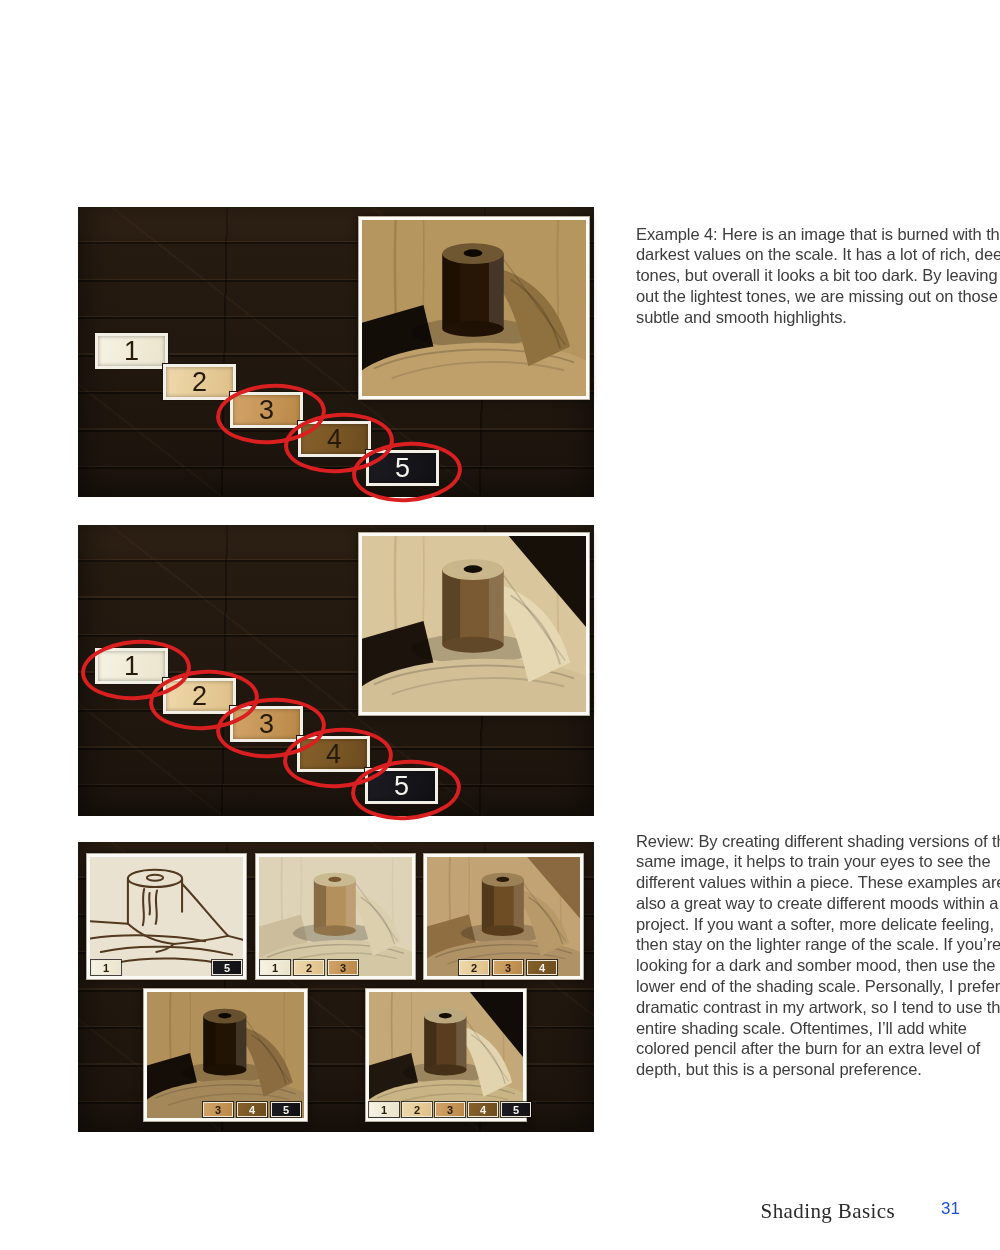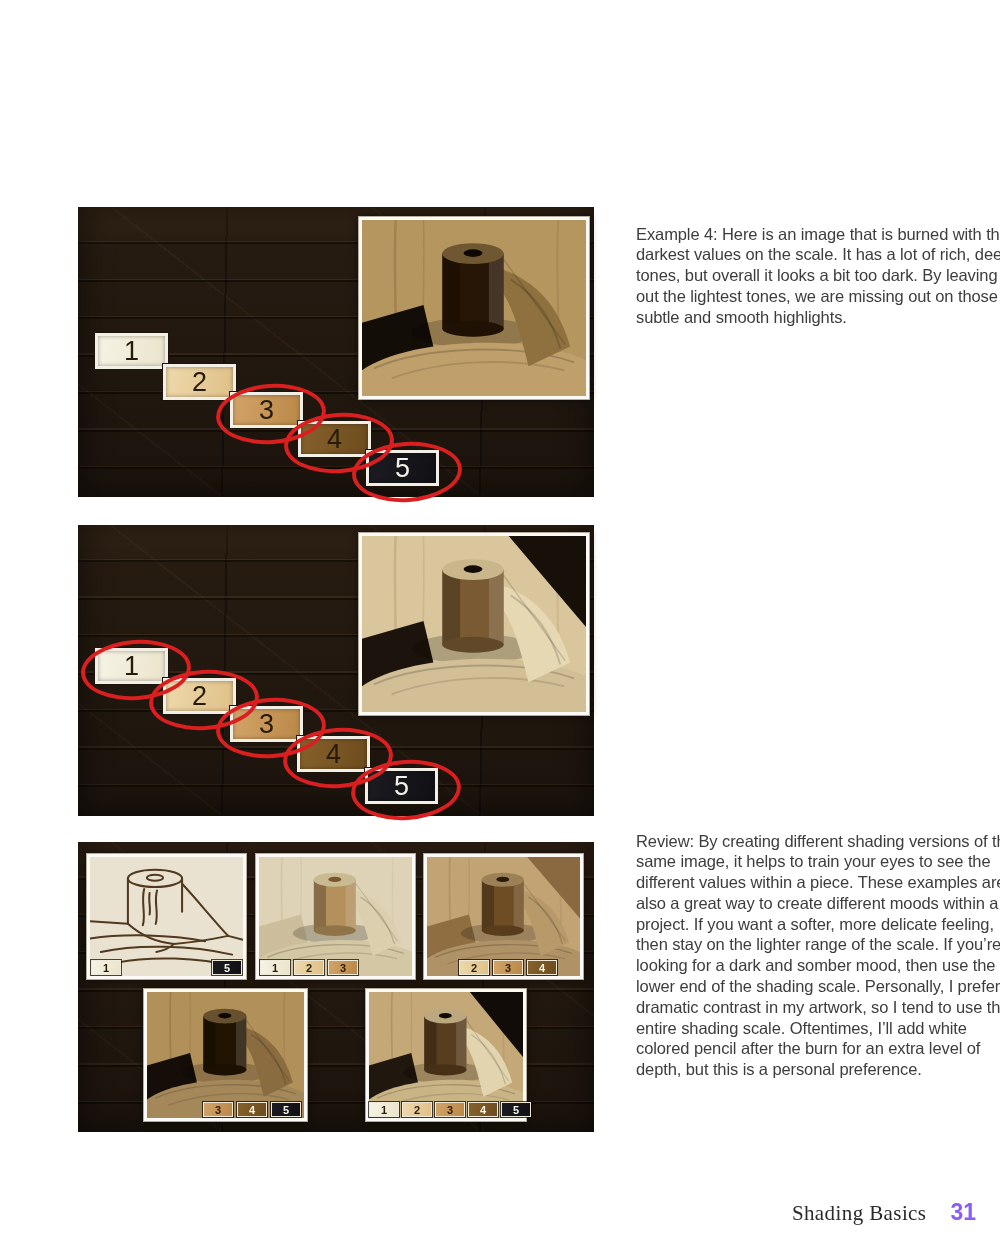--- a/index.html
+++ b/index.html
@@ -71,23 +71,23 @@
 
   
   .chip{width:28px;height:13px;border:1px solid #efe9da;box-shadow:0 0 0 1px rgba(0,0,0,.7);
         display:flex;align-items:center;justify-content:center;
         font-size:11px;font-weight:bold;color:#2a1c08;}
   .chip.lv4,.chip.lv5{color:#f5f3ec;}
   .chips{position:absolute;bottom:4px;display:flex;gap:4px;}
   .chip-abs{position:absolute;bottom:4px;}
 
   
-  .footer{position:absolute;top:1199px;right:24px;display:flex;align-items:flex-end;gap:24px;}
+  .footer{position:absolute;top:1199px;right:40px;display:flex;align-items:flex-start;gap:46px;}
   .footer-title{font-family:"Liberation Serif",serif;font-size:21px;color:#2b2b2b;letter-spacing:.4px;}
-  .footer-num{font-size:23px;font-weight:bold;color:#8b5cf6;}
+  .footer-num{font-size:17px;font-weight:normal;color:#1d4ed8;}
 </style>
 </head>
 <body>
 
 <svg width="0" height="0" style="position:absolute" aria-hidden="true">
   <defs>
     <g id="roll-scene">
       <rect x="0" y="0" width="226" height="178" fill="var(--bg)"></rect>
       <path d="M34,0 C31,60 37,120 33,178" stroke="var(--grain)" stroke-width="2.5" fill="none" opacity=".35"></path>
       <path d="M62,0 C64,56 59,128 63,178" stroke="var(--grain)" stroke-width="1.6" fill="none" opacity=".25"></path>

